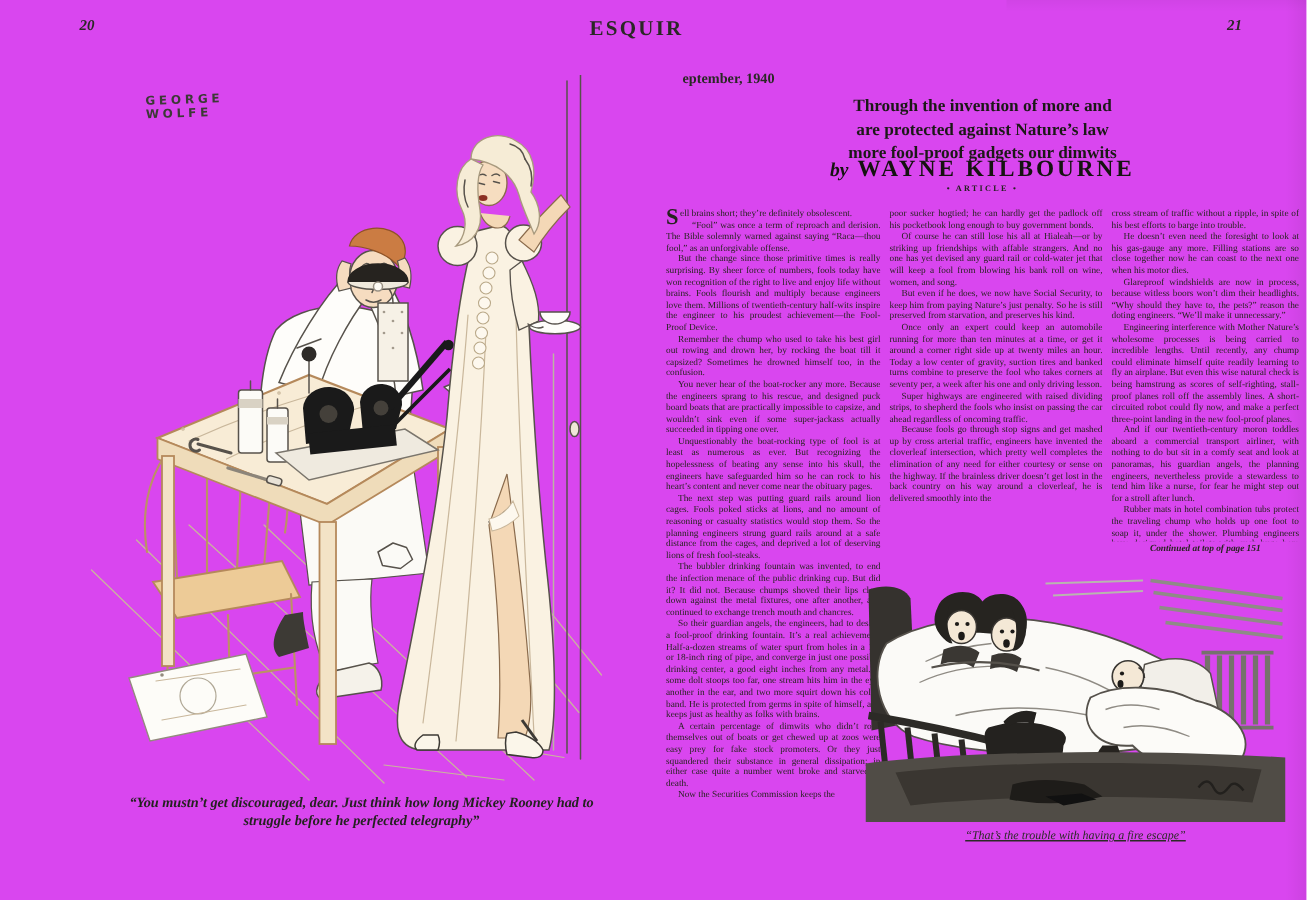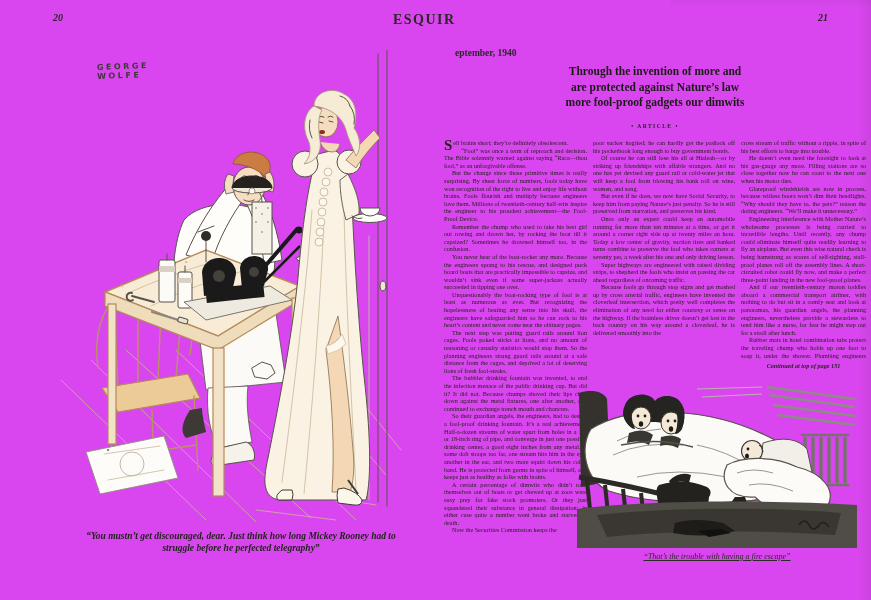--- a/index.html
+++ b/index.html
@@ -266,20 +266,23 @@
 
   <div id="caption-main">
     <div>“You mustn’t get discouraged, dear. Just think how long Mickey Rooney had to</div>
     <div>struggle before he perfected telegraphy”</div>
   </div>
 
   <div id="article-subtitle">
     <div>Through the invention of more and</div>
     <div>are protected against Nature’s law</div>
     <div>more fool-proof gadgets our dimwits</div>
+  </div>
+  <div id="byline">
+    <span class="by">by</span><span class="author">WAYNE KILBOURNE</span>
   </div>
   <div id="kicker">• ARTICLE •</div>
 
   <div class="col" id="col1">
     <p class="noindent"><span class="dropcap">S</span><span>ell brains short; they’re definitely obsolescent.</span></p>
     <p>“Fool” was once a term of reproach and derision. The Bible solemnly warned against saying “Raca—thou fool,” as an unforgivable offense.</p>
     <p>But the change since those primitive times is really surprising. By sheer force of numbers, fools today have won recognition of the right to live and enjoy life without brains. Fools flourish and multiply because engineers love them. Millions of twentieth-century half-wits inspire the engineer to his proudest achievement—the Fool-Proof Device.</p>
     <p>Remember the chump who used to take his best girl out rowing and drown her, by rocking the boat till it capsized? Sometimes he drowned himself too, in the confusion.</p>
     <p>You never hear of the boat-rocker any more. Because the engineers sprang to his rescue, and designed puck board boats that are practically impossible to capsize, and wouldn’t sink even if some super-jackass actually succeeded in tipping one over.</p>
     <p>Unquestionably the boat-rocking type of fool is at least as numerous as ever. But recognizing the hopelessness of beating any sense into his skull, the engineers have safeguarded him so he can rock to his heart’s content and never come near the obituary pages.</p>

